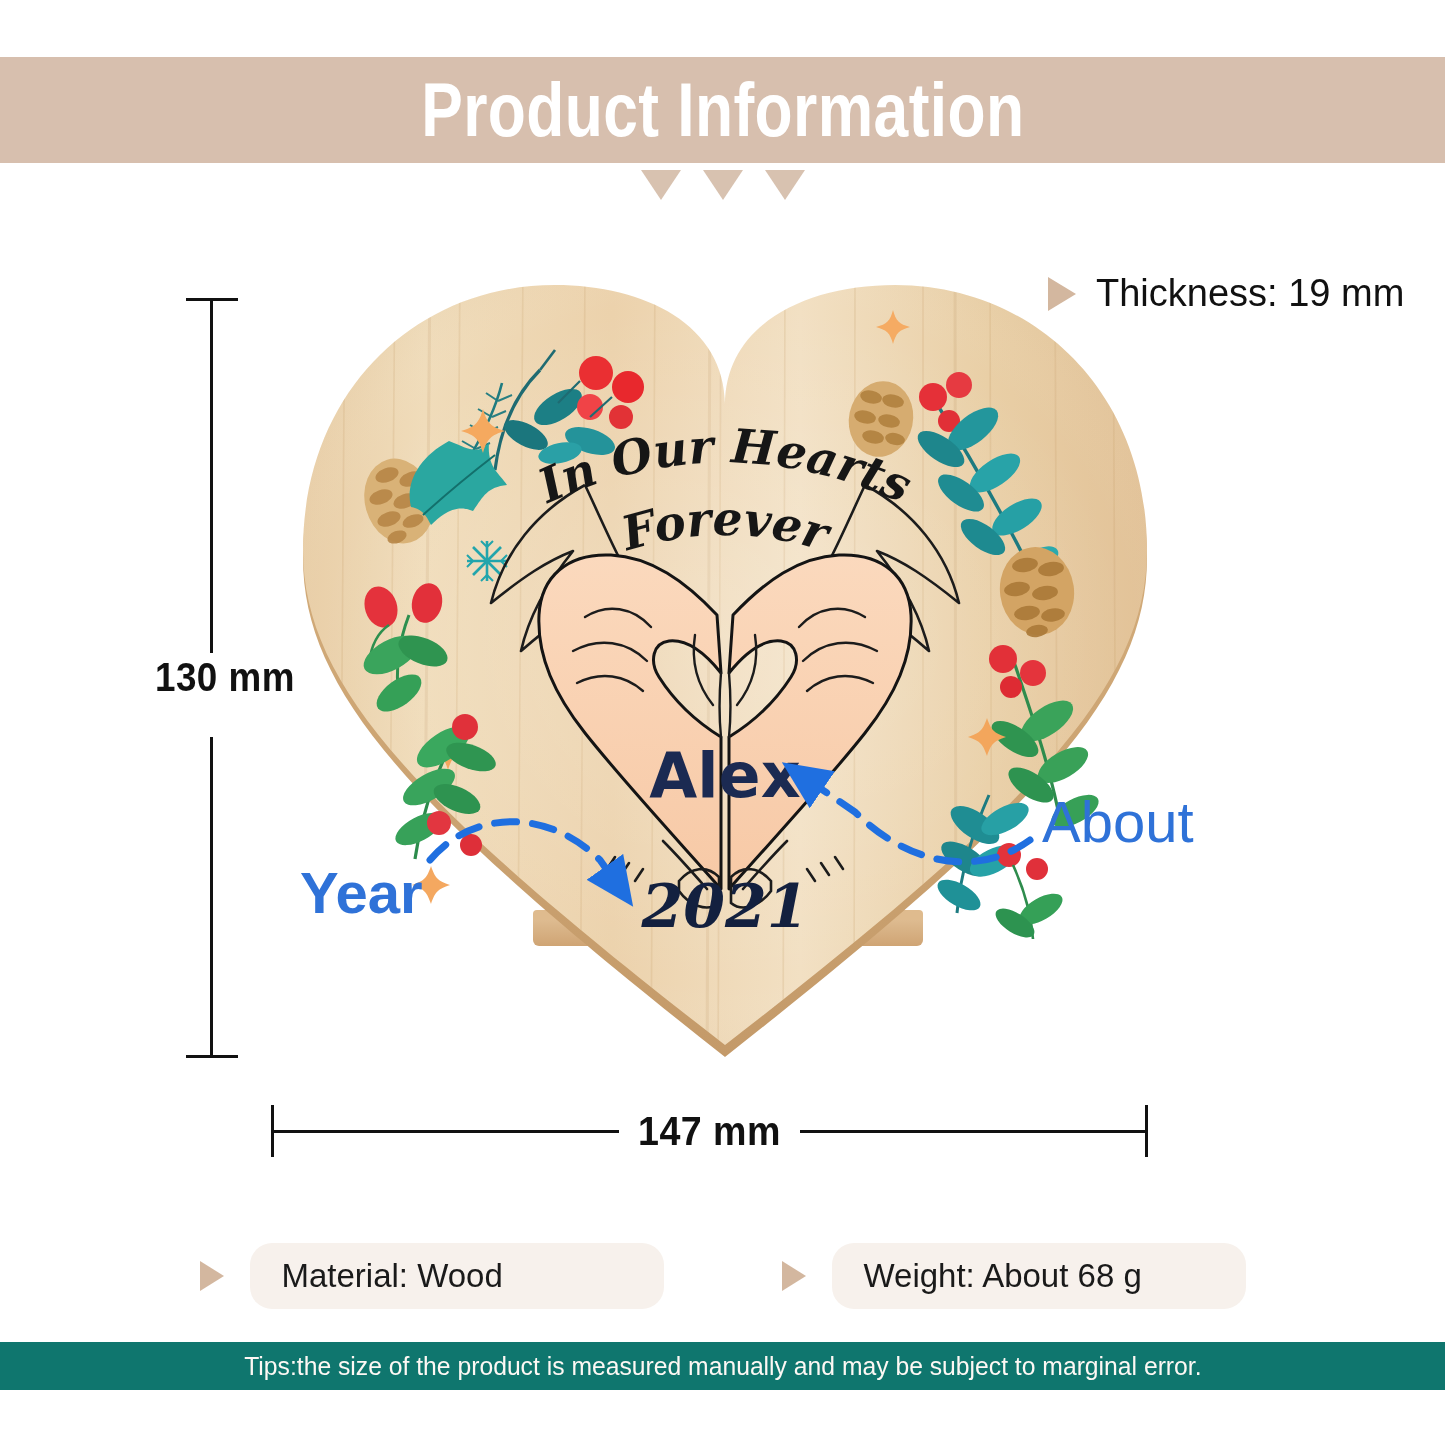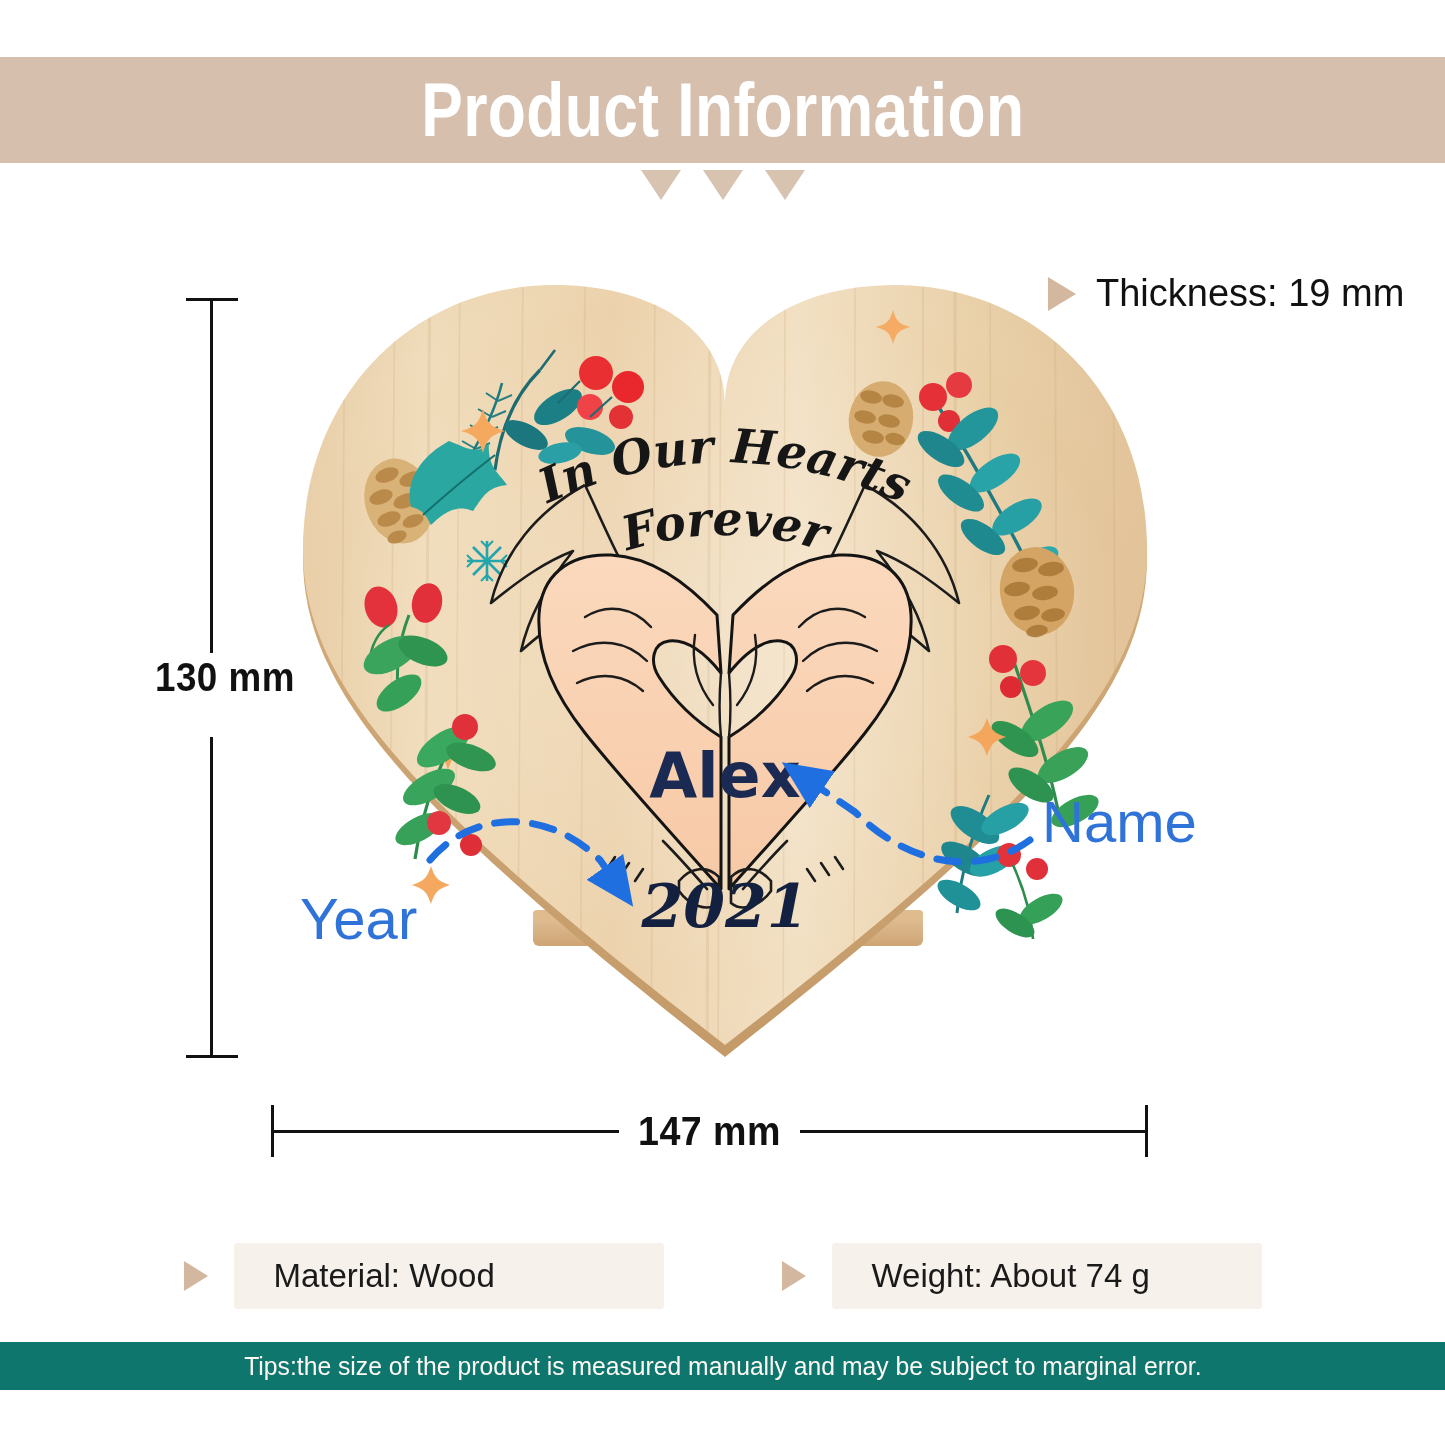--- a/index.html
+++ b/index.html
@@ -81,34 +81,34 @@
   .thickness-label{font-size:38px;color:#111;white-space:nowrap;}
 
   
   .product{position:absolute;left:255px;top:285px;width:940px;height:790px;}
   .product svg{display:block;width:100%;height:100%;overflow:visible;}
   .anno-text{
     position:absolute;
     font-size:58px;color:#2f72d8;
     white-space:nowrap;line-height:1;
   }
-  .anno-year{left:300px;top:890px;}
+  .anno-year{left:300px;top:864px;font-weight:bold;}
   .anno-name{left:1042px;top:793px;}
   .anno-svg{position:absolute;left:0;top:0;width:1445px;height:1445px;}
 
   
   .info-row{
     position:absolute;left:0;top:1243px;width:1445px;
     display:flex;justify-content:center;align-items:center;gap:118px;
   }
   .info-item{display:flex;align-items:center;gap:26px;}
   .info-box{
-    background:#f7f1ec;border-radius:4px;
+    background:#f7f1ec;border-radius:22px;
     height:66px;display:flex;align-items:center;
-    padding:0 40px;min-width:350px;
+    padding:0 32px;min-width:350px;
   }
   .info-text{font-size:33px;color:#1a1a1a;white-space:nowrap;}
   .tri-right-sm{
     width:0;height:0;
     border-top:15px solid transparent;
     border-bottom:15px solid transparent;
     border-left:24px solid #d3b79f;
   }
 
   
@@ -462,41 +462,41 @@
         <path d="M0,0 L7,3.2 L0,6.4 Z" fill="#1f6fe0"></path>
       </marker>
     </defs>
 
     <path d="M430,860 C470,812 545,806 600,860 L617,884" fill="none" stroke="#1f6fe0" stroke-width="7" stroke-dasharray="22 16" stroke-linecap="round" marker-end="url(#arrowBlue)"></path>
 
     <path d="M1030,840 C975,880 905,862 855,812 L805,778" fill="none" stroke="#1f6fe0" stroke-width="7" stroke-dasharray="22 16" stroke-linecap="round" marker-end="url(#arrowBlue)"></path>
   </svg>
 
   <div class="anno-text anno-year">Year</div>
-  <div class="anno-text anno-name">Name</div>
+  <div class="anno-text anno-name">About</div>
 
   <div class="hdim">
     <div class="cap l"></div>
     <div class="line lft"></div>
     <div class="line rgt"></div>
     <div class="cap r"></div>
     <div class="hdim-label">147 mm</div>
   </div>
 
   <div class="info-row">
     <div class="info-item">
       <div class="tri-right-sm"></div>
       <div class="info-box">
         <span class="info-text">Material: Wood</span>
       </div>
     </div>
     <div class="info-item">
       <div class="tri-right-sm"></div>
       <div class="info-box">
-        <span class="info-text">Weight: About 74 g</span>
+        <span class="info-text">Weight: About 68 g</span>
       </div>
     </div>
   </div>
 
   <div class="footer-band">
     <div class="footer-text">Tips:the size of the product is measured manually and may be subject to marginal error.</div>
   </div>
 
 </div>
 

